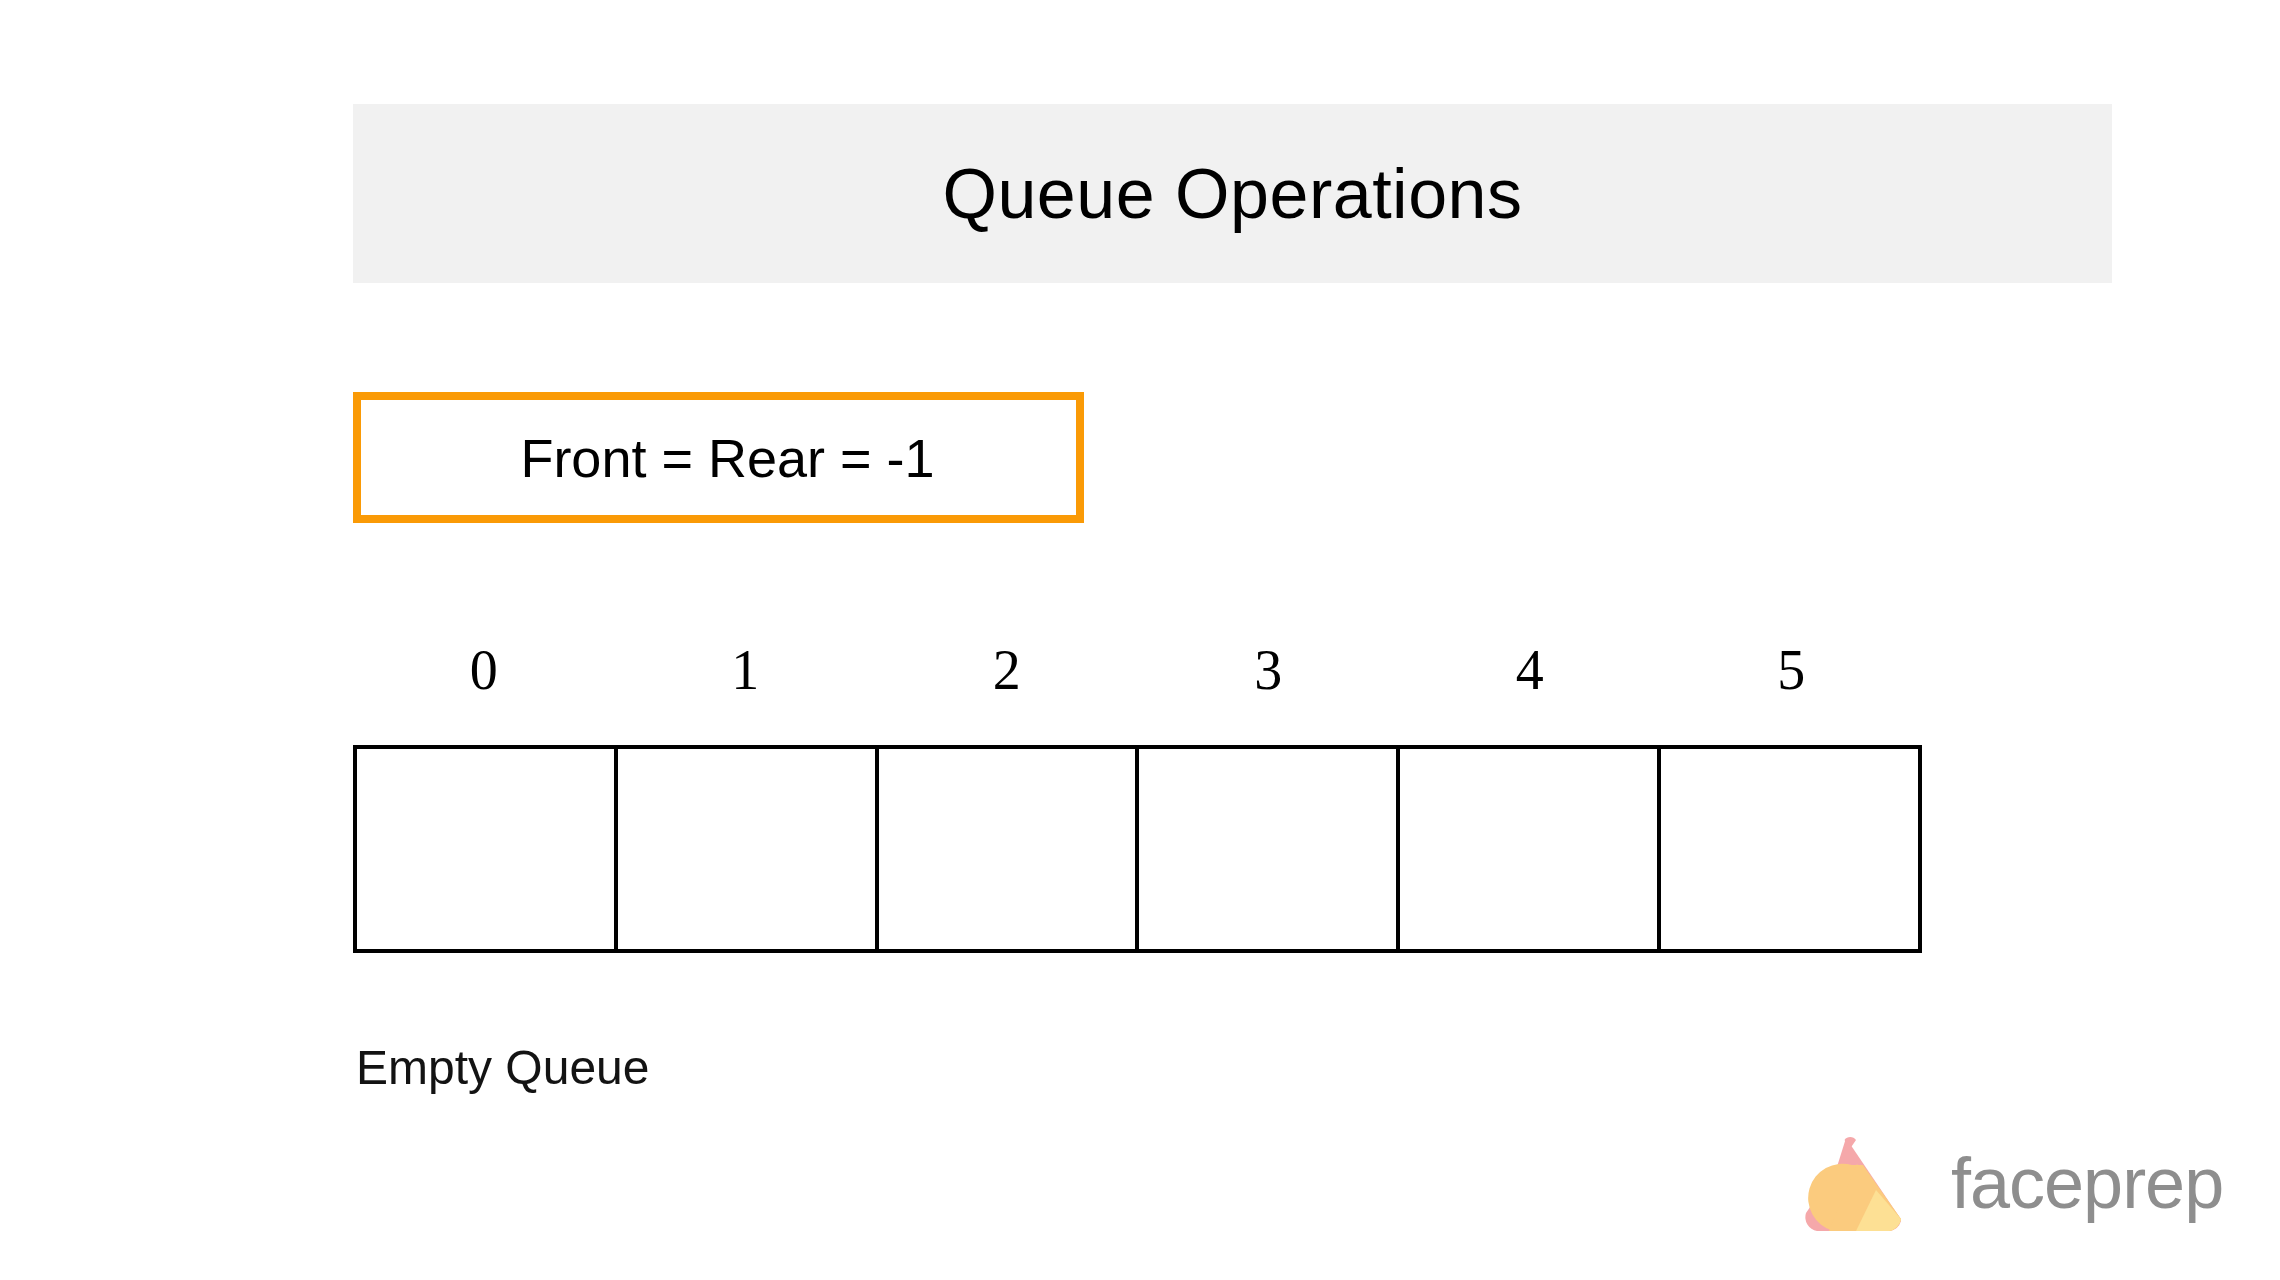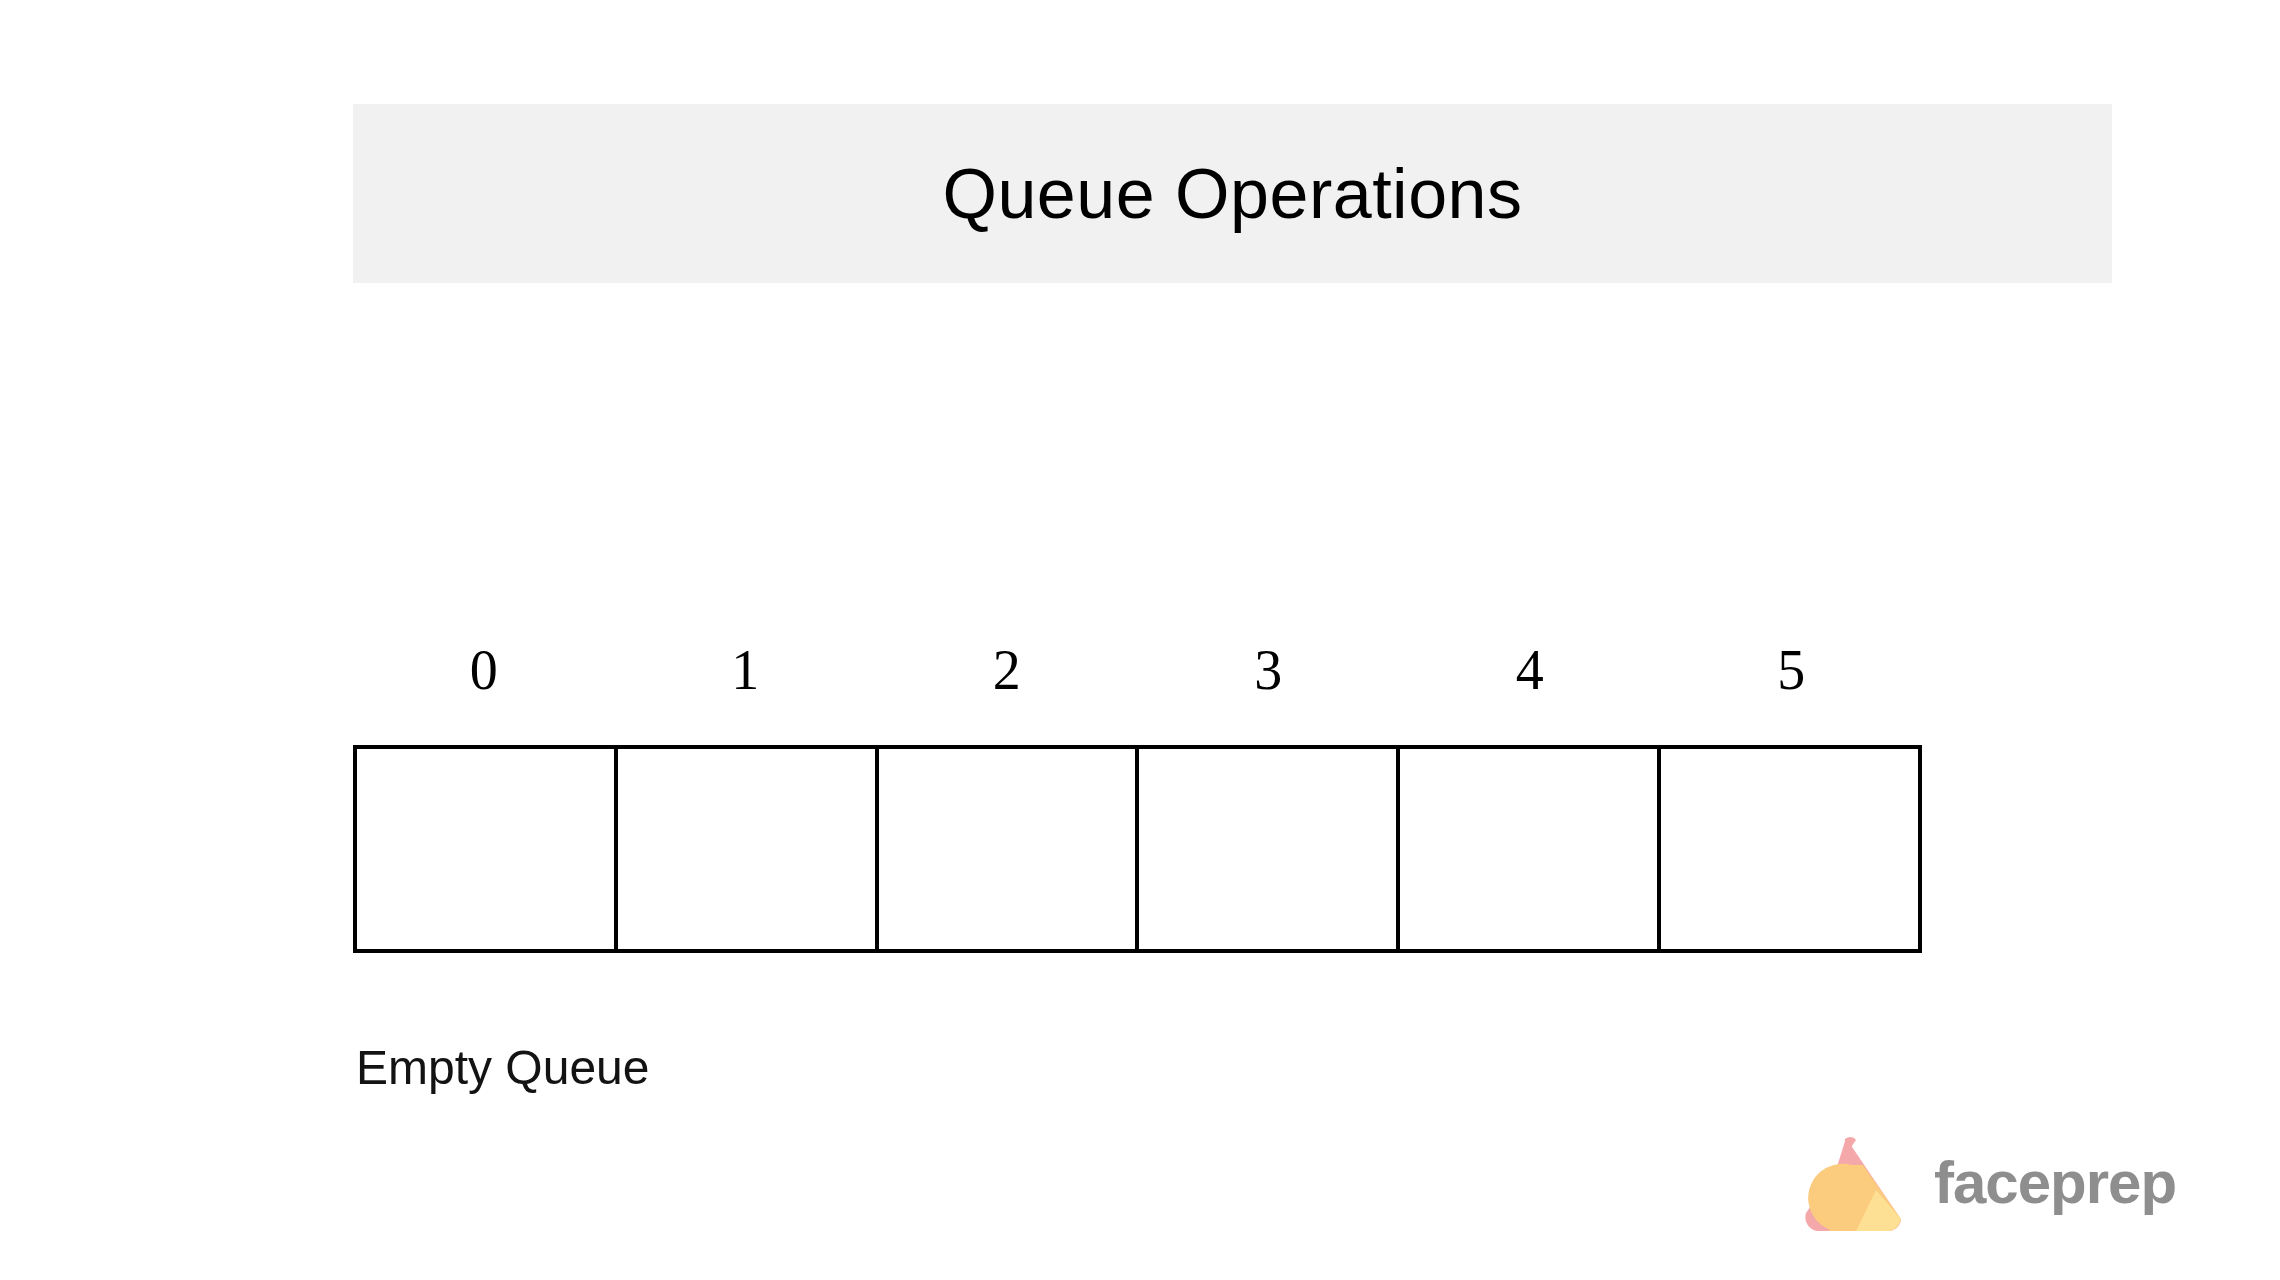--- a/index.html
+++ b/index.html
@@ -141,36 +141,40 @@
     width: 108px;
     height: 100px;
     flex: 0 0 auto;
     position: relative;
   }
 
   .logo-mark svg { display: block; width: 108px; height: 100px; }
 
   .logo-word {
     font-family: "Liberation Sans", sans-serif;
-    font-size: 60px;
-    font-weight: 700;
+    font-size: 72px;
+    font-weight: 400;
     color: #8e8e8e;
     line-height: 1;
     letter-spacing: -1px;
+    margin-left: 17px;
   }
 </style>
 </head>
 <body>
 
 <div id="slide">
 
   <div class="title-banner">
     <div class="title-text">Queue Operations</div>
   </div>
 
+  <div class="callout-box">
+    <div class="callout-text">Front = Rear = -1</div>
+  </div>
 
   <div class="index-row">
     <div class="index-cell">0</div>
     <div class="index-cell">1</div>
     <div class="index-cell">2</div>
     <div class="index-cell">3</div>
     <div class="index-cell">4</div>
     <div class="index-cell">5</div>
   </div>
 

